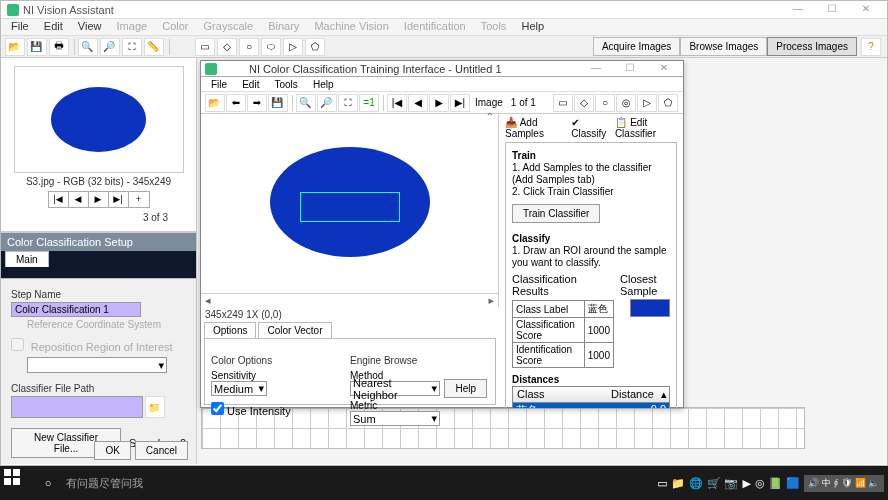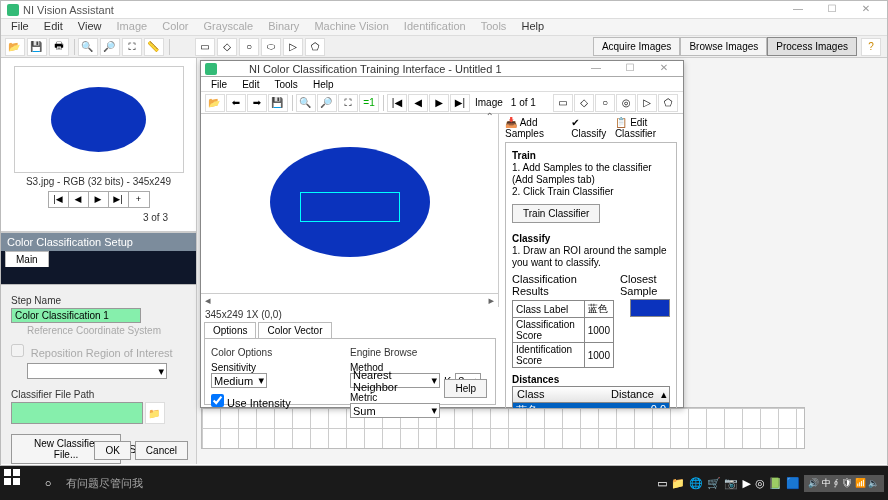--- a/index.html
+++ b/index.html
@@ -33,23 +33,23 @@
     .blue-ellipse { width:95px; height:65px; background:#0b33bd; border-radius:50%; }
     .preview-caption { font-size:10px; color:#333; margin-top:3px; }
     .nav-ctrls { margin-top:4px; display:flex; border:1px solid #aaa; background:#fff; }
     .nav-ctrls span { width:20px; height:15px; text-align:center; font-size:9px; line-height:15px; border-right:1px solid #aaa; }
     .nav-ctrls span:last-child { border:0; }
     .nav-status { font-size:10px; margin-top:4px; color:#333; align-self:flex-end; margin-right:20px; }
 
     .setup-header { background:#7c8c9c; color:#fff; height:18px; padding:3px 6px; font-size:11px; }
     .tab-strip { height:36px; background:#0f172a; border-bottom:1px solid #bbb; padding-left:4px; }
     .tab-strip .tab { display:inline-block; padding:2px 10px; border:1px solid #bbb; border-bottom:0; background:#fff; font-size:10px; }
-    .setup-body { padding:10px 10px 0; background:#f0f0f0; flex:1; position:relative; }
+    .setup-body { padding:10px 10px 6px; background:#f0f0f0; flex:1; position:relative; }
     .field-label { font-size:10px; color:#333; margin-bottom:2px; display:block; }
-    .field-input { width:130px; height:15px; border:1px solid #999; background:#86efac; padding:1px 3px; font-size:10px; }
+    .field-input { width:130px; height:15px; border:1px solid #999; background:#c4b5fd; padding:1px 3px; font-size:10px; }
     .chk-row { font-size:10px; color:#aaa; margin-top:8px; }
     .chk-row input { margin-right:4px; }
     .small-select { width:160px; height:16px; border:1px solid #999; background:#fff; margin-top:4px; }
 
     .btn { border:1px solid #999; background:#f5f5f5; padding:3px 10px; font-size:10px; }
     .ok-cancel { position:absolute; bottom:4px; right:8px; display:flex; gap:4px; }
 
     
     .grid-area { position:absolute; left:200px; right:8px; top:406px; height:50px; }
     .grid-area .grid { background:#fff; border:1px solid #bbb; width:604px; height:42px;
@@ -69,21 +69,21 @@
     .dlg-body { display:flex; height:294px; }
 
     .dlg-left { width:298px; display:flex; flex-direction:column; }
     .view-area { flex:1; background:#fff; border-right:1px solid #ccc; padding:8px; display:flex; align-items:flex-start; justify-content:center; position:relative; }
     .big-ellipse { width:160px; height:110px; background:#0b33bd; border-radius:50%; margin-top:25px; position:relative; }
     .roi-rect { position:absolute; left:30px; top:45px; width:100px; height:30px; border:1px solid #0ff; }
     .scroll-row { height:14px; border-top:1px solid #ccc; border-right:1px solid #ccc; display:flex; align-items:center; justify-content:space-between; padding:0 4px; font-size:9px; color:#666; }
     .meta-row { font-size:10px; padding:2px 4px; color:#333; }
     .opts-tabs { display:flex; padding-left:3px; }
     .opts-tabs .otab { padding:2px 8px; border:1px solid #bbb; border-bottom:0; background:#fff; font-size:10px; margin-right:2px; }
-    .opts-panel { border:1px solid #bbb; height:67px; margin:0 3px 3px; padding:8px 6px; display:flex; position:relative; }
+    .opts-panel { border:1px solid #bbb; height:67px; margin:0 3px 3px; padding:16px 6px; display:flex; position:relative; }
     .col { flex:1; font-size:10px; }
     .col .hdr { font-size:10px; margin-bottom:4px; color:#333; }
     .col label { font-size:10px; display:block; }
     .selbox { height:15px; border:1px solid #999; background:#fff; font-size:10px; padding:0 2px; display:flex; align-items:center; justify-content:space-between; }
     .help-btn { position:absolute; right:8px; bottom:6px; }
 
     .dlg-right { flex:1; padding:3px 6px; font-size:10px; overflow:hidden; }
     .top-btns { display:flex; gap:6px; justify-content:flex-end; margin-bottom:3px; }
     .top-btns span { font-size:10px; }
     .sec-head { font-weight:bold; font-size:10px; margin:3px 0 1px; }

